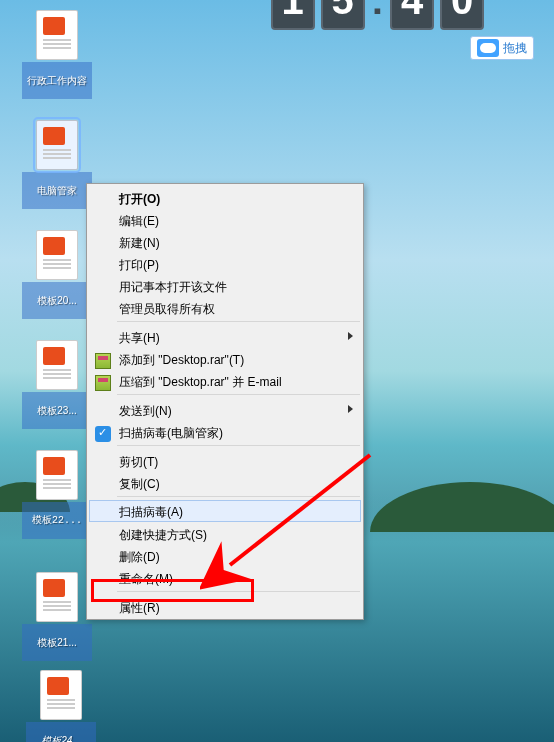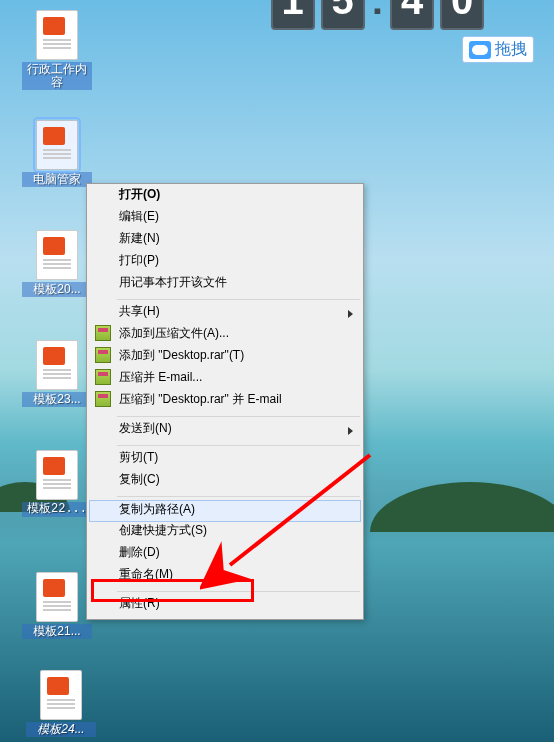--- a/index.html
+++ b/index.html
@@ -10,40 +10,40 @@
   }
   
   .desktop { position:absolute; top:0; left:0; width:100%; height:100%; }
   .dicon { position:absolute; width:70px; text-align:center; }
   .dicon .file { width:42px; height:50px; margin:0 auto 2px; position:relative;
     background:#fff; border:1px solid rgba(0,0,0,.2); border-radius:2px; }
   .dicon .file::before { content:""; position:absolute; top:6px; left:6px; width:22px; height:18px;
     background:#e84d1c; border-radius:2px; }
   .dicon .lines { position:absolute; top:28px; left:6px; right:6px; }
   .dicon .lines span { display:block; height:2px; background:#ccc; margin-bottom:2px; }
-  .dicon .label { display:block; color:#fff; font-size:12px; line-height:13px;
-    text-shadow:1px 1px 1px rgba(0,0,0,.5); background:rgba(49,106,197,.5); padding:1px 2px; }
+  .dicon .label { display:block; color:#fff; font-size:10px; line-height:13px;
+    text-shadow:1px 1px 1px rgba(0,0,0,.5); background:rgba(49,106,197,.5); padding:12px 2px; }
   .dicon.selected .file { outline:2px solid rgba(120,180,255,.8); outline-offset:1px;
     background:#eaf3ff; }
   
   .clock { position:absolute; top:-30px; right:70px; display:flex; gap:6px; }
   .clock .digit { width:44px; height:60px; background:#3e4a52; color:#fff; font-size:40px;
     font-weight:bold; display:flex; align-items:center; justify-content:center; border-radius:4px;
     border:2px solid #5a6670; }
   .clock .sep { font-size:40px; color:#3e4a52; align-self:center; font-weight:bold; }
   .cloud-btn { position:absolute; top:36px; right:20px; display:flex; align-items:center; gap:4px;
-    background:#fff; border:1px solid #9cc6f0; border-radius:3px; padding:2px 6px; font-size:16px;
+    background:#fff; border:1px solid #9cc6f0; border-radius:3px; padding:2px 6px; font-size:12px;
     color:#2b7cd0; }
   .cloud-btn .ic { width:22px; height:18px; background:#41a2ff; border-radius:3px; position:relative; }
   .cloud-btn .ic::before { content:""; position:absolute; top:4px; left:3px; width:16px; height:10px;
     background:#fff; border-radius:5px; }
   
   .ctxmenu { position:absolute; left:86px; top:183px; width:278px; background:#f0f0f0;
     border:1px solid #9b9b9b; box-shadow:2px 2px 6px rgba(0,0,0,.25); padding:2px; }
-  .ctxmenu .item { display:flex; align-items:flex-start; height:22px; padding-left:30px; padding-right:20px;
+  .ctxmenu .item { display:flex; align-items:flex-end; height:22px; padding-left:30px; padding-right:20px;
     position:relative; cursor:default; }
   .ctxmenu .item.bold span { font-weight:bold; }
   .ctxmenu .sep { height:1px; background:#d6d6d6; margin:3px 1px 3px 28px; }
   .ctxmenu .item.hover { background:#e4eefd; border:1px solid #a8c7ef; padding-left:29px;
     padding-right:19px; height:22px; }
   .ctxmenu .item .sub::after { content:""; position:absolute; right:8px; top:7px;
     border-left:5px solid #333; border-top:4px solid transparent; border-bottom:4px solid transparent; }
   .ctxmenu .item .ic-rar { position:absolute; left:6px; width:16px; height:16px;
     background:linear-gradient(#b7d454,#8cb836); border:1px solid #5d7f1a; }
   .ctxmenu .item .ic-rar::before { content:""; position:absolute; top:2px; left:2px; width:10px; height:4px;
@@ -163,56 +163,55 @@
     </div>
   <div class="item">
       <span>新建(N)</span>
     </div>
   <div class="item">
       <span>打印(P)</span>
     </div>
   <div class="item">
       <span>用记事本打开该文件</span>
     </div>
+  <div class="item">
+      <span>管理员取得所有权</span>
+    </div>
   <div class="sep"></div>
   <div class="item">
       <span>共享(H)</span>
       <span class="sub"></span>
     </div>
   <div class="item">
       <div class="ic-rar"></div>
-      <span>添加到压缩文件(A)...</span>
-    </div>
-  <div class="item">
-      <div class="ic-rar"></div>
       <span>添加到 "Desktop.rar"(T)</span>
-    </div>
-  <div class="item">
-      <div class="ic-rar"></div>
-      <span>压缩并 E-mail...</span>
     </div>
   <div class="item">
       <div class="ic-rar"></div>
       <span>压缩到 "Desktop.rar" 并 E-mail</span>
     </div>
   <div class="sep"></div>
   <div class="item">
       <span>发送到(N)</span>
       <span class="sub"></span>
     </div>
+  <div class="item">
+      <div class="ic-scan"></div>
+      <span>扫描病毒(电脑管家)</span>
+    </div>
   <div class="sep"></div>
   <div class="item">
       <span>剪切(T)</span>
     </div>
   <div class="item">
       <span>复制(C)</span>
     </div>
   <div class="sep"></div>
   <div class="item hover">
-      <span>复制为路径(A)</span>
+      <span>扫描病毒(A)</span>
     </div>
   <div class="item">
       <span>创建快捷方式(S)</span>
     </div>
   <div class="item">
       <span>删除(D)</span>
     </div>
   <div class="item">
       <span>重命名(M)</span>
     </div>

